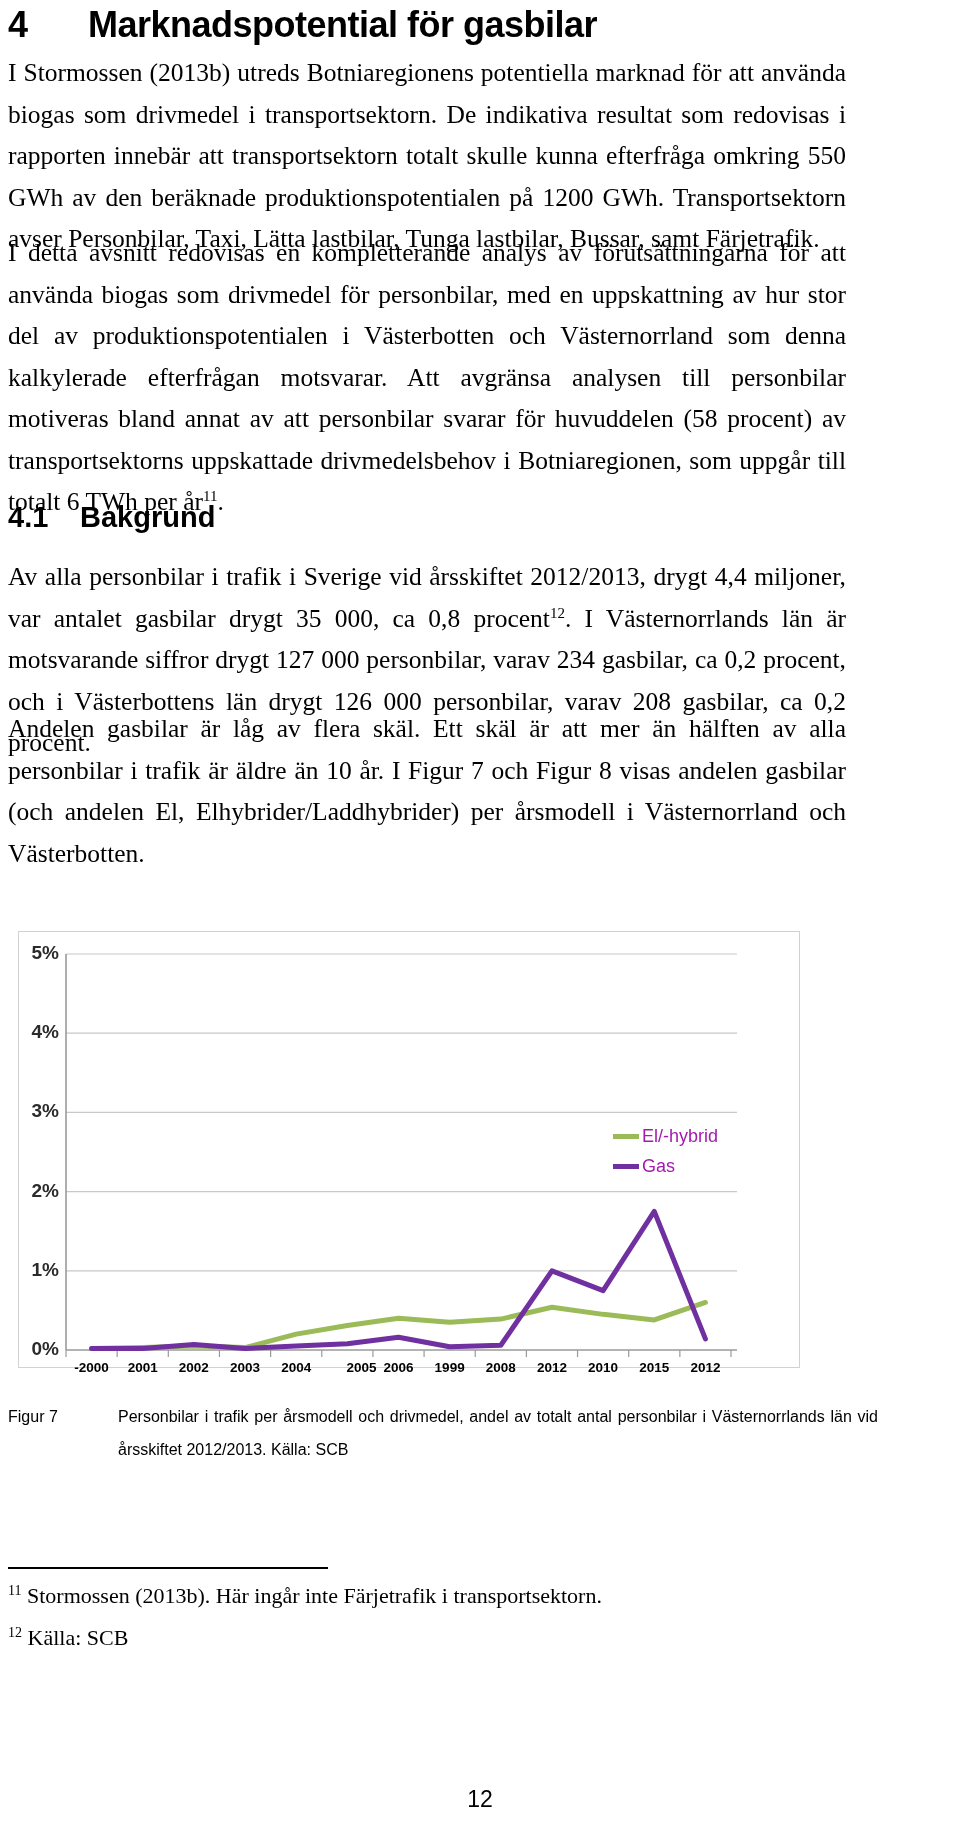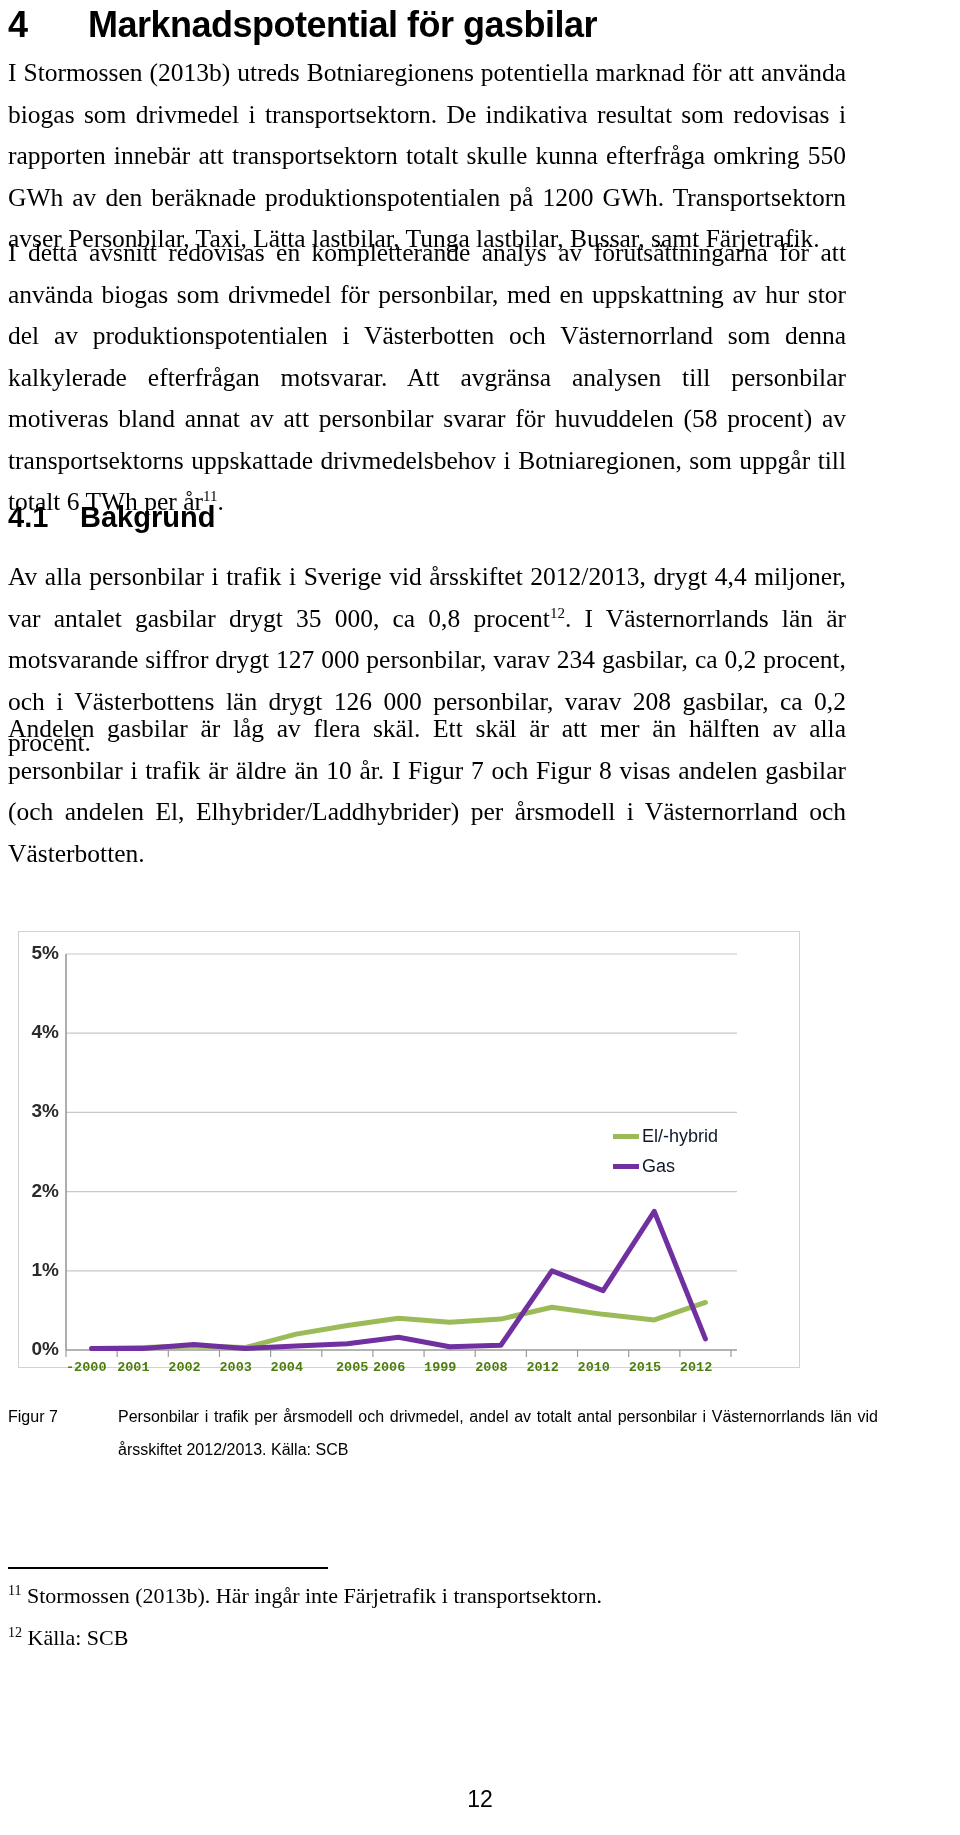--- a/index.html
+++ b/index.html
@@ -60,31 +60,32 @@
     position:absolute;
     font-family:"Liberation Sans",sans-serif;
     font-size:19px;
     font-weight:600;
     color:#2b2b2b;
     text-align:right;
     width:44px;
   }
   .xlabel{
     position:absolute;
-    font-family:Liberation Mono, monospace;
+    font-family:Liberation Sans, sans-serif;
     font-size:13.5px;
     font-weight:600;
-    color:#4d7c0f;
+    color:#000000;
+    text-align:center;
     white-space:nowrap;
   }
   .legend-item{
     position:absolute;
     font-family:"Liberation Sans",sans-serif;
     font-size:18px;
-    color:#0f172a;
+    color:#a21caf;
     white-space:nowrap;
   }
   .legend-swatch{
     display:inline-block;
     width:26px;height:5px;
     vertical-align:middle;
     margin-right:3px;
     margin-bottom:2px;
   }
   

